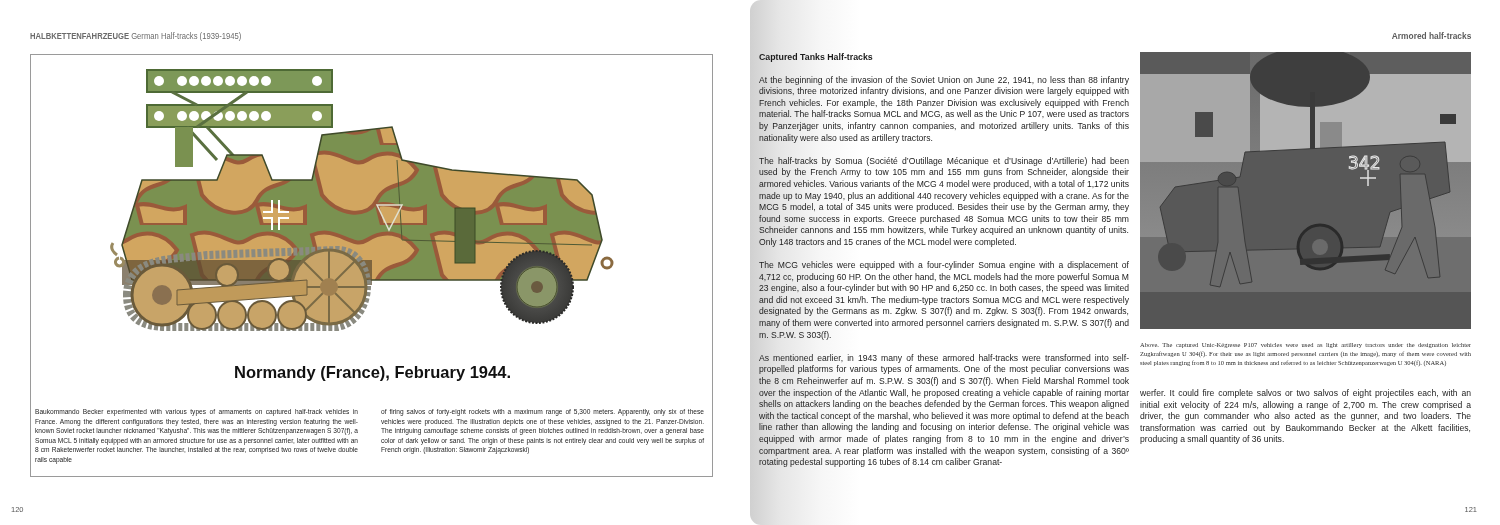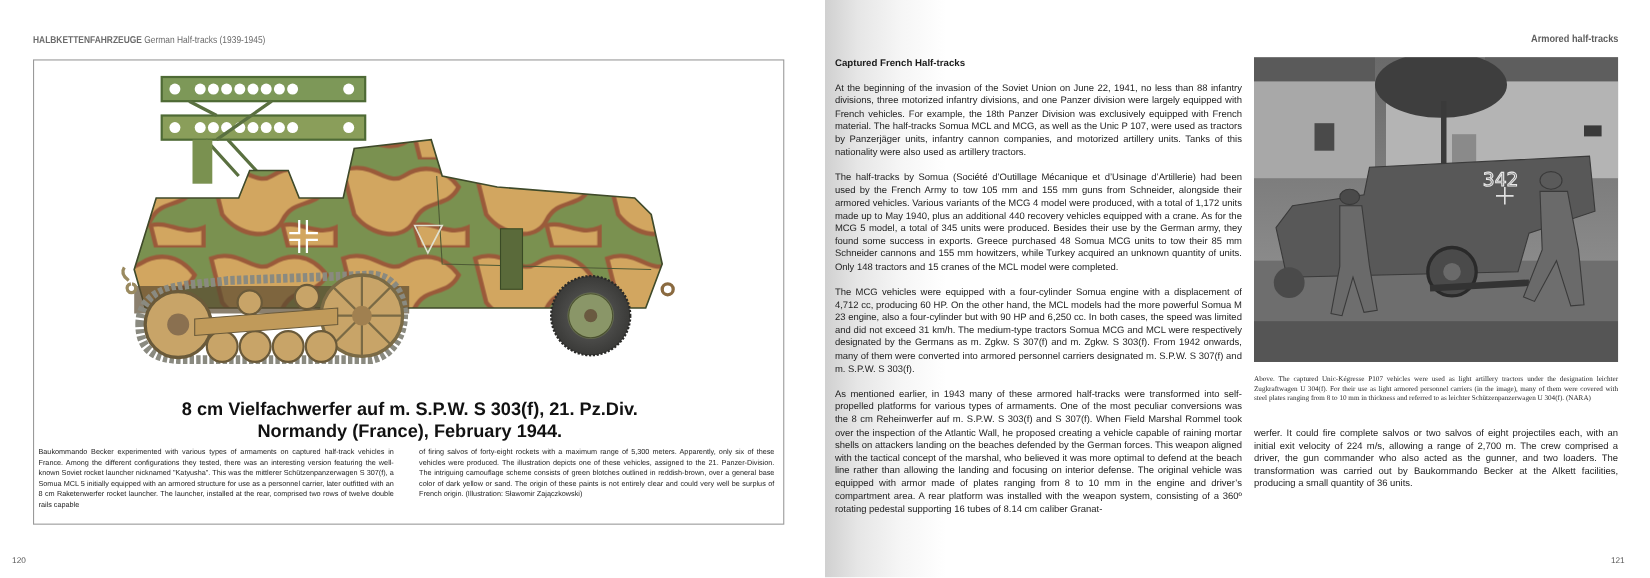--- a/index.html
+++ b/index.html
@@ -1,21 +1,21 @@
 <!DOCTYPE html>
 <html><head>
 <meta charset="utf-8">
 <style>
   * { box-sizing: border-box; margin: 0; padding: 0; }
   html, body { width: 1500px; height: 525px; overflow: hidden; background: #ffffff; }
   body { position: relative; font-family: "Liberation Sans", sans-serif; color: #1a1a1a; }
 
   .page { position: absolute; top: 0; height: 525px; }
   .page-left { left: 0; width: 750px; background: #ffffff; }
-  .page-right { left: 750px; width: 750px; background: linear-gradient(to right, #d0d0d0 0px, #e6e6e6 30px, #f6f6f6 70px, #ffffff 110px); }
+  .page-right { left: 750px; width: 750px; background: linear-gradient(to right, #d0d0d0 0px, #e6e6e6 30px, #f6f6f6 70px, #ffffff 110px); border-radius: 11px; }
 
   .running-head-left {
     position: absolute; left: 30px; top: 31px;
     font-family: "Liberation Sans", sans-serif; font-size: 9px; font-weight: bold; color: #6b6b6b;
     transform: scaleX(0.85); transform-origin: left top; white-space: nowrap;
   }
   .running-head-left .sub { font-weight: normal; }
   .running-head-right {
     position: absolute; right: 29px; top: 30px;
     font-size: 9.5px; font-weight: bold; color: #5d5d5d;
@@ -151,38 +151,37 @@
 
       <circle cx="470" cy="222" r="36" fill="url(#tire)" stroke="#2a2a28" stroke-width="2" stroke-dasharray="2 1.5"></circle>
       <circle cx="470" cy="222" r="20" fill="#8a9668" stroke="#4a5030"></circle>
       <circle cx="470" cy="222" r="6" fill="#6a5a40"></circle>
 
       <path d="M50 190 q-8 -6 -4 -12 M53 193 a4 4 0 1 1 -1 0" stroke="#9a8a60" stroke-width="3" fill="none"></path>
       <circle cx="540" cy="198" r="5" stroke="#8a6a40" stroke-width="3" fill="none"></circle>
     </svg>
 
     <div class="plate-title">
-      <div>8 cm Vielfachwerfer auf m. S.P.W. S 303(f), 21. Pz.Div.</div>
       <div>Normandy (France), February 1944.</div>
     </div>
 
     <div class="plate-caption c1">Baukommando Becker experimented with various types of armaments on captured half-track vehicles in France. Among the different configurations they tested, there was an interesting version featuring the well-known Soviet rocket launcher nicknamed "Katyusha". This was the mittlerer Schützenpanzerwagen S 307(f), a Somua MCL 5 initially equipped with an armored structure for use as a personnel carrier, later outfitted with an 8 cm Raketenwerfer rocket launcher. The launcher, installed at the rear, comprised two rows of twelve double rails capable</div>
     <div class="plate-caption c2">of firing salvos of forty-eight rockets with a maximum range of 5,300 meters. Apparently, only six of these vehicles were produced. The illustration depicts one of these vehicles, assigned to the 21. Panzer-Division. The intriguing camouflage scheme consists of green blotches outlined in reddish-brown, over a general base color of dark yellow or sand. The origin of these paints is not entirely clear and could very well be surplus of French origin. (Illustration: Sławomir Zajączkowski)</div>
   </div>
 
   <div class="folio folio-left">120</div>
 </div>
 
 <div class="page page-right">
   <div class="running-head-right">Armored half-tracks</div>
   <div class="folio folio-right">121</div>
 </div>
 
 <div class="col-text col-a">
-  <div class="section-head">Captured French Half-tracks</div>
+  <div class="section-head">Captured Tanks Half-tracks</div>
   <p class="para">At the beginning of the invasion of the Soviet Union on June 22, 1941, no less than 88 infantry divisions, three motorized infantry divisions, and one Panzer division were largely equipped with French vehicles. For example, the 18th Panzer Division was exclusively equipped with French material. The half-tracks Somua MCL and MCG, as well as the Unic P 107, were used as tractors by Panzerjäger units, infantry cannon companies, and motorized artillery units. Tanks of this nationality were also used as artillery tractors.</p>
   <p class="para">The half-tracks by Somua (Société d’Outillage Mécanique et d’Usinage d’Artillerie) had been used by the French Army to tow 105 mm and 155 mm guns from Schneider, alongside their armored vehicles. Various variants of the MCG 4 model were produced, with a total of 1,172 units made up to May 1940, plus an additional 440 recovery vehicles equipped with a crane. As for the MCG 5 model, a total of 345 units were produced. Besides their use by the German army, they found some success in exports. Greece purchased 48 Somua MCG units to tow their 85 mm Schneider cannons and 155 mm howitzers, while Turkey acquired an unknown quantity of units. Only 148 tractors and 15 cranes of the MCL model were completed.</p>
   <p class="para">The MCG vehicles were equipped with a four-cylinder Somua engine with a displacement of 4,712 cc, producing 60 HP. On the other hand, the MCL models had the more powerful Somua M 23 engine, also a four-cylinder but with 90 HP and 6,250 cc. In both cases, the speed was limited and did not exceed 31 km/h. The medium-type tractors Somua MCG and MCL were respectively designated by the Germans as m. Zgkw. S 307(f) and m. Zgkw. S 303(f). From 1942 onwards, many of them were converted into armored personnel carriers designated m. S.P.W. S 307(f) and m. S.P.W. S 303(f).</p>
   <p class="para">As mentioned earlier, in 1943 many of these armored half-tracks were transformed into self-propelled platforms for various types of armaments. One of the most peculiar conversions was the 8 cm Reheinwerfer auf m. S.P.W. S 303(f) and S 307(f). When Field Marshal Rommel took over the inspection of the Atlantic Wall, he proposed creating a vehicle capable of raining mortar shells on attackers landing on the beaches defended by the German forces. This weapon aligned with the tactical concept of the marshal, who believed it was more optimal to defend at the beach line rather than allowing the landing and focusing on interior defense. The original vehicle was equipped with armor made of plates ranging from 8 to 10 mm in the engine and driver’s compartment area. A rear platform was installed with the weapon system, consisting of a 360º rotating pedestal supporting 16 tubes of 8.14 cm caliber Granat-</p>
 </div>
 
 <div class="photo">
   <svg width="331" height="277" viewBox="0 0 331 277">
     <defs>
       <linearGradient id="sky" x1="0" y1="0" x2="0" y2="1">

